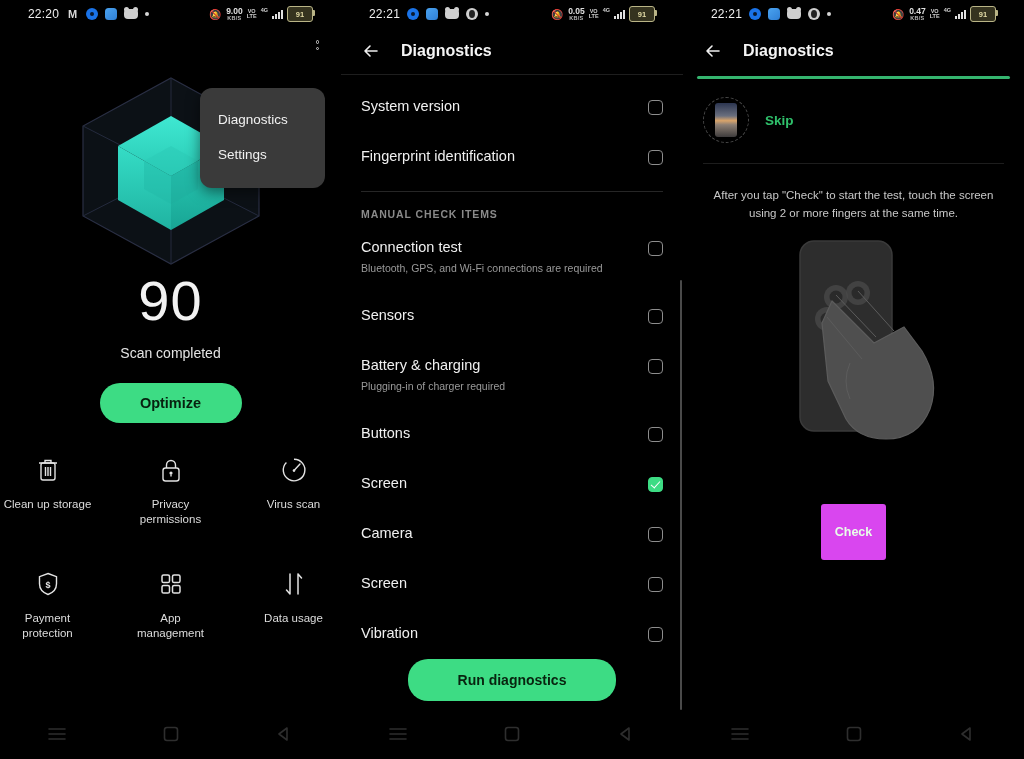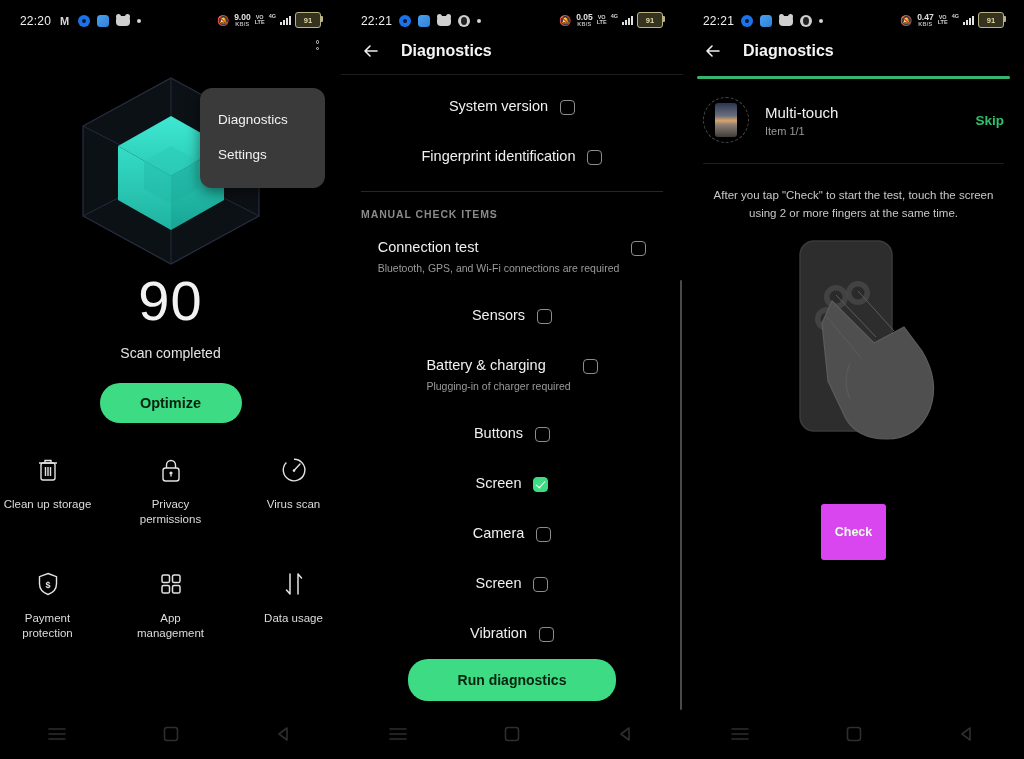--- a/index.html
+++ b/index.html
@@ -10,22 +10,22 @@
     -webkit-font-smoothing: antialiased;
   }
   .screens { display: flex; width: 1024px; height: 759px; }
   .panel { position: relative; height: 759px; background: #000; overflow: hidden; flex: 0 0 auto; }
   .p1 { width: 341px; }
   .p2 { width: 342px; }
   .p3 { width: 341px; }
 
   
   .statusbar {
-    height: 28px; display: flex; align-items: flex-end;
-    padding: 0 20px; color: #e8e8e8; font-size: 11.5px;
+    height: 28px; display: flex; align-items: center;
+    padding: 0 28px; color: #e8e8e8; font-size: 11.5px;
     justify-content: space-between;
   }
   .sb-left { display: flex; align-items: center; gap: 7px; }
   .sb-right { display: flex; align-items: center; gap: 4px; }
   .sb-time { font-size: 12px; color: #efefef; letter-spacing: .2px; }
   .sb-ico { width: 13px; height: 13px; display: inline-block; position: relative; }
   .ico-gmail { color: #d8d8d8; font-size: 11px; line-height: 13px; font-weight: 700; text-align:center;}
   .ico-gear { width: 12px; height: 12px; border-radius: 50%; background: #1a73e8; position: relative;}
   .ico-gear:after{content:"";position:absolute;left:4px;top:4px;width:4px;height:4px;border-radius:50%;background:#0b1a2e;}
   .ico-app { width: 12px; height: 12px; border-radius: 3.5px; background: linear-gradient(140deg,#4aa3f0,#2f7fd6); }
@@ -82,21 +82,21 @@
 
   
   .appbar { height:46px; display:flex; align-items:center; gap:20px; padding:0 20px; }
   .backarrow { width:20px; height:20px; cursor:pointer; color:#f0f0f0; }
   .appbar-title { color:#f5f5f5; font-size:16px; font-weight:700; }
   .hairline { height:1px; background:#1e1e1e; margin:0; }
   .progressline { height:3px; background:#35b56f; margin:2px 14px 0 14px; border-radius:2px; }
 
   
   .list { padding:6px 20px 0 20px; position:relative; }
-  .row { display:flex; align-items:flex-start; justify-content:center; padding:16px 0 15px 0; cursor:pointer;}
+  .row { display:flex; align-items:flex-start; justify-content:space-between; padding:16px 0 15px 0; cursor:pointer;}
   .row .txt { padding-right:12px; }
   .row .t1 { color:#f0f0f0; font-size:14.5px; line-height:19px; }
   .row .t2 { color:#9a9a9a; font-size:10.5px; margin-top:4px; line-height:14px; }
   .cbox { width:15px; height:15px; border:1.4px solid #8d8d8d; border-radius:4px; flex:0 0 auto; margin-top:3px; }
   .cbox.on { background:#3ddc84; border-color:#3ddc84; position:relative; }
   .cbox.on:after{
     content:""; position:absolute; left:4px; top:1px; width:4px; height:8px;
     border:solid #fff; border-width:0 1.8px 1.8px 0; transform:rotate(42deg);
   }
   .sep { height:1px; background:#262626; margin:10px 0 4px 0; }
@@ -488,24 +488,20 @@
           </svg>
       </div>
       <div class="appbar-title">Diagnostics</div>
     </div>
     <div class="progressline"></div>
 
     <div class="item-card">
       <div class="thumb-ring">
         <div class="thumb-phone"></div>
       </div>
-      <div class="item-meta">
-        <div class="item-title">Multi-touch</div>
-        <div class="item-sub">Item 1/1</div>
-      </div>
       <div class="skip">Skip</div>
     </div>
     <div class="p3-sep"></div>
 
     <div class="instruct">After you tap "Check" to start the test, touch the screen using 2 or more fingers at the same time.</div>
 
     <div class="hand-area">
       <svg width="200" height="260" viewBox="0 0 200 260">
         <rect x="46" y="10" width="92" height="190" rx="14" fill="#2d2d2d" stroke="#3a3a3a" stroke-width="1.5"></rect>
         <circle cx="82" cy="66" r="12" fill="#4a4a4a" opacity=".75"></circle>

